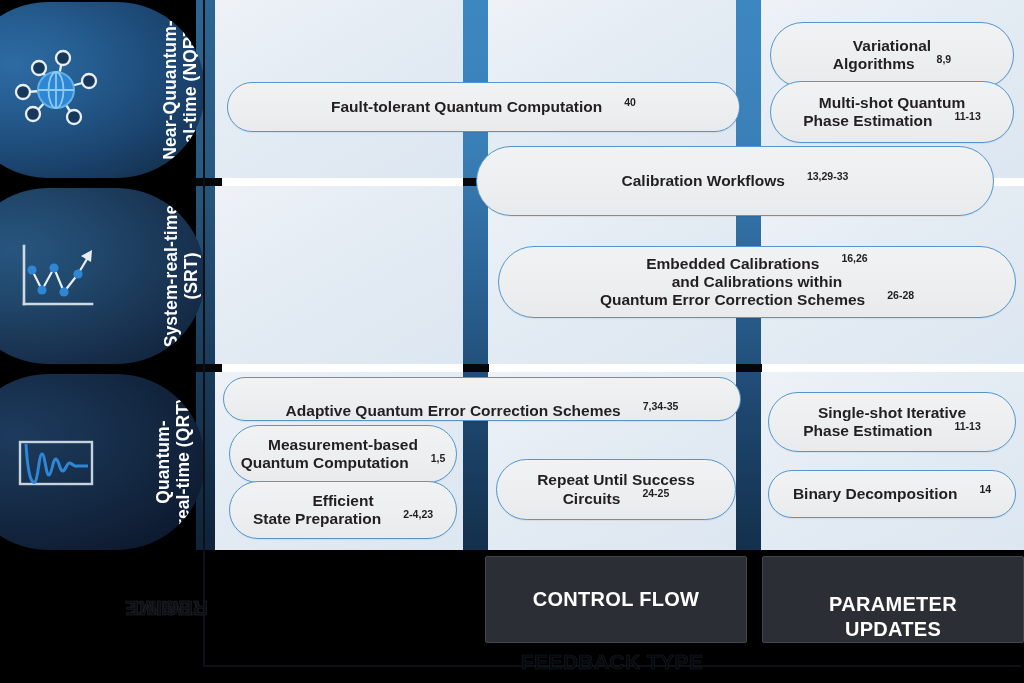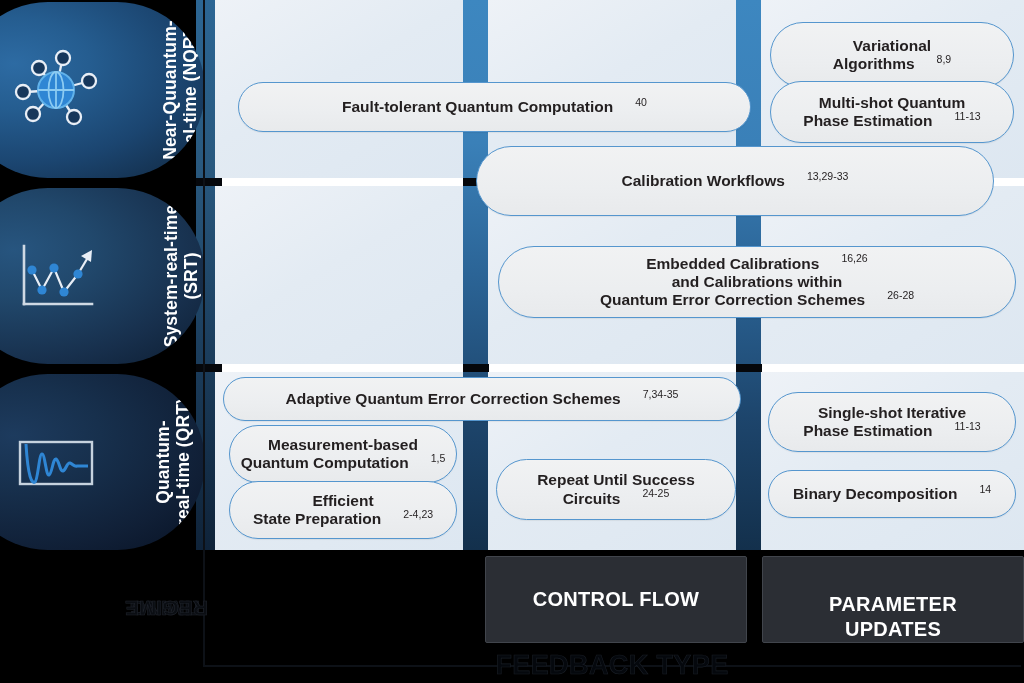--- a/index.html
+++ b/index.html
@@ -53,21 +53,21 @@
 
   
   .tick{position:absolute;height:8px;width:26px;background:#05070b;}
 
   
   .box{position:absolute;border:1.6px solid #5596ce;border-radius:999px;
        background:linear-gradient(180deg,#f1f2f3 0%,#eceef0 60%,#e8eaec 100%);
        display:flex;align-items:center;justify-content:center;text-align:center;
        color:#231f20;font-weight:bold;font-size:15.5px;line-height:1.18;
        box-shadow:0 1px 1px rgba(0,0,0,.06);padding:0 10px;box-sizing:border-box;}
-  .box sup{font-size:.68em;font-weight:normal;vertical-align:super;line-height:0;padding-left:22px;}
+  .box sup{font-size:.68em;font-weight:bold;vertical-align:super;line-height:0;padding-left:22px;}
 
   
   .colhead{position:absolute;top:556px;height:85px;background:#2b2e34;
            border:1px solid #41454c;border-radius:2px;
            display:flex;align-items:center;justify-content:center;text-align:center;
            color:#ffffff;font-weight:bold;font-size:20px;line-height:1.25;
            letter-spacing:.3px;}
   #head1{left:222px;width:246px;}
   #head2{left:485px;width:260px;}
   #head3{left:762px;width:260px;align-items:flex-end;}
@@ -75,21 +75,21 @@
   
   #vaxis{position:absolute;left:203px;top:0px;width:2px;height:667px;background:#0d1117;}
   #haxis{position:absolute;left:203px;top:665px;width:818px;height:2px;background:#0d1117;}
 
   #timing-regime{position:absolute;left:126px;top:548px;width:80px;height:120px;}
   #timing-regime span{position:absolute;left:50%;top:50%;
       transform:translate(-50%,-50%) rotate(-90deg);white-space:nowrap;
       color:#0b0e13;font-weight:bold;font-size:21px;line-height:1.1;text-align:center;
       -webkit-text-stroke:0.6px #20242c;}
   #feedback-type{position:absolute;left:203px;top:650px;width:818px;
-      text-align:center;color:#05080d;font-weight:bold;font-size:27px;
+      text-align:center;color:#05080d;font-weight:bold;font-size:21px;
       letter-spacing:.4px;-webkit-text-stroke:0.6px #1a1f27;}
 </style>
 </head>
 <body>
 
 <div id="stage">
 
   <div class="colpanel" id="col1">
     <div class="cell c-a"></div>
     <div class="cell c-b"></div>
@@ -114,21 +114,21 @@
     <div class="tick" style="left:0px;"></div>
     <div class="tick" style="left:267px;"></div>
     <div class="tick" style="left:540px;"></div>
   </div>
   <div class="hsep" id="hsep2">
     <div class="tick" style="left:0px;"></div>
     <div class="tick" style="left:267px;"></div>
     <div class="tick" style="left:540px;"></div>
   </div>
 
-  <div class="box" style="left:238px;top:82px;width:513px;height:50px;text-align:right;">
+  <div class="box" style="left:227px;top:82px;width:513px;height:50px;text-align:right;">
     <span><span>Fault-tolerant Quantum Computation</span><sup>40</sup></span>
   </div>
 
   <div class="box" style="left:770px;top:10px;width:244px;height:66px;margin-top:12px;">
     <span>
       <span>Variational</span><br><span>Algorithms</span><sup>8,9</sup>
     </span>
   </div>
 
   <div class="box" style="left:770px;top:81px;width:244px;height:62px;">
@@ -142,21 +142,21 @@
   </div>
 
   <div class="box" style="left:498px;top:246px;width:518px;height:72px;">
     <span>
       <span>Embedded Calibrations</span><sup>16,26</sup><br>
       <span>and Calibrations within</span><br>
       <span>Quantum Error Correction Schemes</span><sup>26-28</sup>
     </span>
   </div>
 
-  <div class="box" style="left:223px;top:377px;width:518px;height:44px;">
+  <div class="box" style="left:223px;top:377px;width:518px;height:44px;align-items:flex-end;">
     <span><span>Adaptive Quantum Error Correction Schemes</span><sup>7,34-35</sup></span>
   </div>
 
   <div class="box" style="left:229px;top:425px;width:228px;height:58px;">
     <span>
       <span>Measurement-based</span><br><span>Quantum Computation</span><sup>1,5</sup>
     </span>
   </div>
 
   <div class="box" style="left:229px;top:481px;width:228px;height:58px;">

